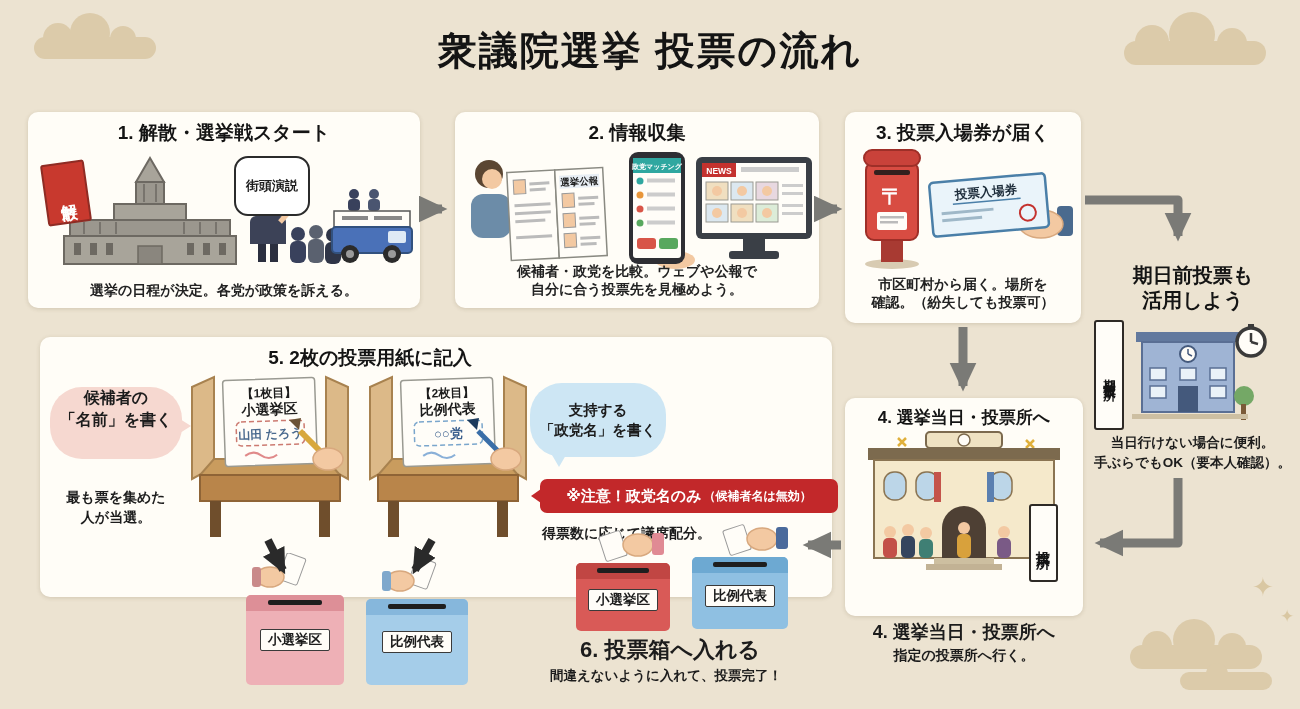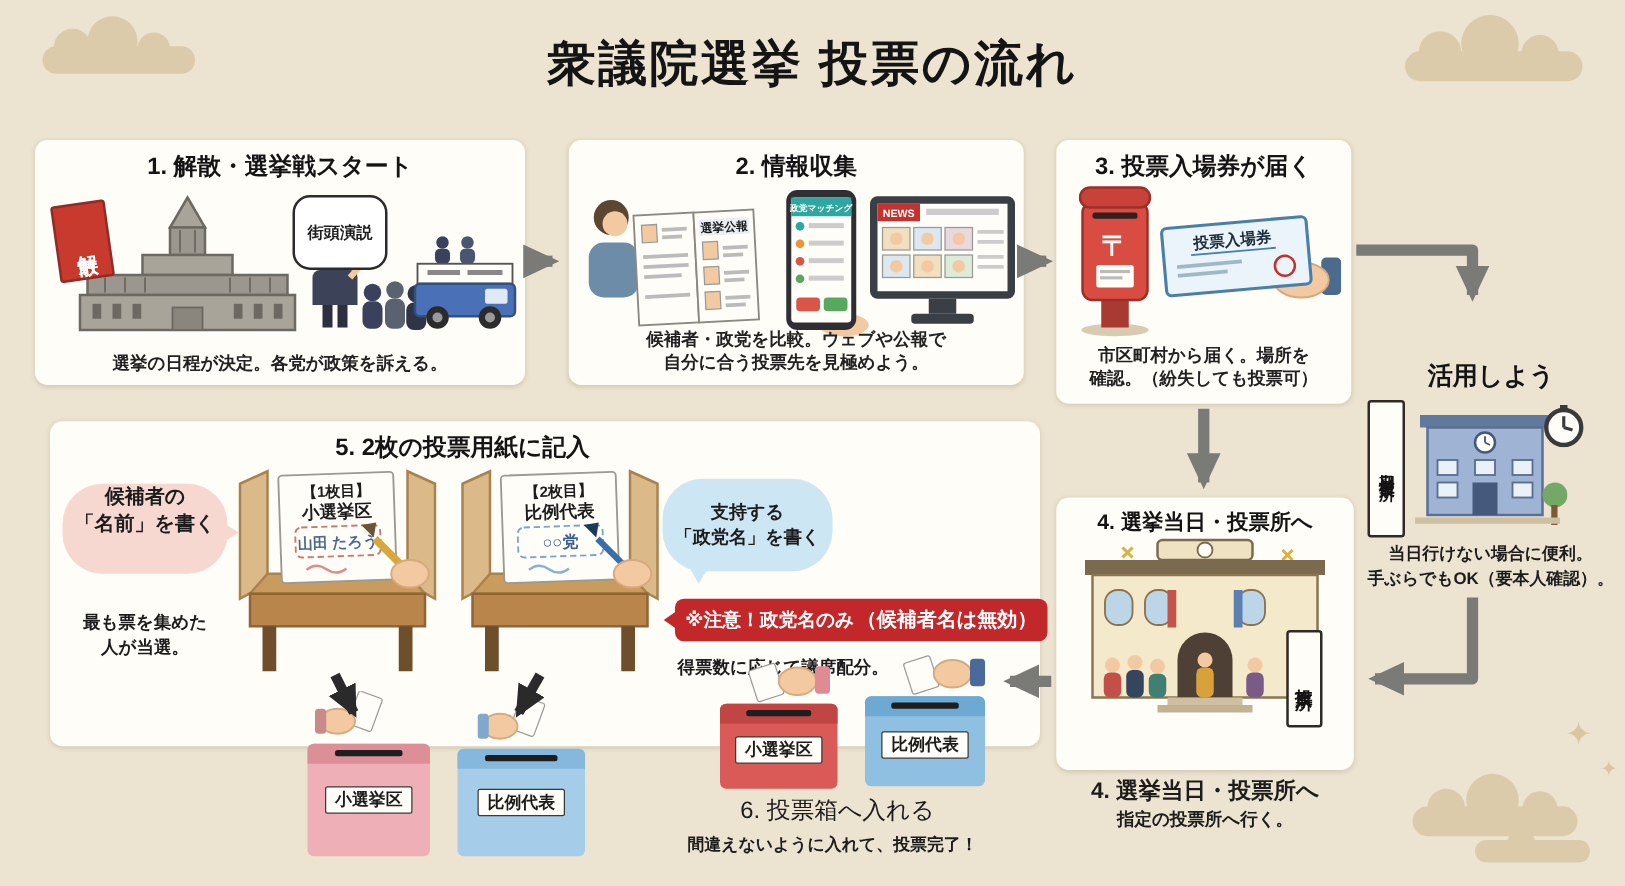--- a/index.html
+++ b/index.html
@@ -43,21 +43,21 @@
   .bubble-blue{position:absolute;left:490px;top:46px;width:136px;height:74px;background:#cde6f4;
     border-radius:32px;display:flex;flex-direction:column;align-items:center;justify-content:center;
     font-size:14.5px;font-weight:700;line-height:1.4;}
   .bubble-blue::after{content:"";position:absolute;left:22px;bottom:-10px;border-left:7px solid transparent;
     border-right:7px solid transparent;border-top:12px solid #cde6f4;}
   .note{position:absolute;left:500px;top:142px;width:298px;height:34px;background:#c2282a;
     border-radius:7px;color:#fff;display:flex;align-items:center;justify-content:center;white-space:nowrap;}
   .note::before{content:"";position:absolute;left:-9px;top:10px;border-top:7px solid transparent;
     border-bottom:7px solid transparent;border-right:10px solid #c2282a;}
   .note .main{font-size:15px;font-weight:800;}
-  .note .sub{font-size:16px;font-weight:700;margin-left:2px;}
+  .note .sub{font-size:12px;font-weight:700;margin-left:2px;}
   .seats{position:absolute;left:502px;top:188px;width:230px;font-size:14px;font-weight:700;}
   .wincap{position:absolute;left:6px;top:150px;width:140px;text-align:center;font-size:14px;font-weight:600;line-height:1.45;}
 
   
   .bbox{position:absolute;border-radius:5px;}
   .bbox .lid{position:absolute;top:0;left:0;right:0;height:16px;border-radius:5px 5px 0 0;}
   .bbox .slot{position:absolute;top:5px;left:22%;width:56%;height:5px;background:#1e1e1e;border-radius:2px;}
   .bbox .lbl{position:absolute;left:50%;transform:translateX(-50%);background:#fffdf8;
     border:1.5px solid #3a3a3a;border-radius:2px;padding:1px 7px;font-size:13.5px;font-weight:700;white-space:nowrap;}
   #box-pink{left:206px;top:258px;width:98px;height:90px;background:#eeb0b6;}
@@ -316,20 +316,21 @@
         <rect x="16" y="46" width="52" height="3" fill="#9fb8c8"></rect>
         <rect x="16" y="53" width="40" height="3" fill="#9fb8c8"></rect>
         <circle cx="102" cy="54" r="8" fill="none" stroke="#c4322e" stroke-width="2"></circle>
       </g>
     </svg>
 
     <div class="cap" style="bottom:11px;">確認。（紛失しても投票可）</div>
     <div class="cap" style="bottom:29px;">市区町村から届く。場所を</div>
   </section>
 
+  <div class="early-title" style="top:262px;">期日前投票も</div>
   <div class="early-title" style="top:287px;">活用しよう</div>
 
   <div class="vsign" style="left:1094px;top:320px;width:26px;height:106px;font-size:12.5px;">
     <span class="vtext">期日前投票所</span>
   </div>
 
   <svg class="abs" style="left:1126px;top:318px;position:absolute;" width="128" height="110" viewBox="0 0 128 110">
     <rect x="10" y="14" width="104" height="10" fill="#62799e"></rect>
     <rect x="16" y="24" width="92" height="70" fill="#9fb4d4" stroke="#5a6f94" stroke-width="2"></rect>
     <circle cx="62" cy="36" r="8" fill="#fffdf8" stroke="#44597c" stroke-width="2"></circle>
@@ -507,21 +508,21 @@
         </div>
       <div class="lbl">小選挙区</div>
     </div>
     <div class="bbox" id="box-blue6">
       <div class="lid">
           <div class="slot"></div>
         </div>
       <div class="lbl">比例代表</div>
     </div>
 
-    <div class="abs" style="left:470px;top:298px;width:320px;text-align:center;font-size:19px;font-weight:400;">6. 投票箱へ入れる</div>
+    <div class="abs" style="left:470px;top:298px;width:320px;text-align:center;font-size:22px;font-weight:700;">6. 投票箱へ入れる</div>
     <div class="abs" style="left:448px;top:330px;width:356px;text-align:center;font-size:13.5px;font-weight:600;">間違えないように入れて、投票完了！</div>
   </section>
 
   <svg class="arrows" width="1300" height="709">
     <defs>
       <marker id="ahg" markerWidth="3.6" markerHeight="3.6" refX="2.6" refY="1.5" orient="auto">
         <path d="M0,0 L3.2,1.5 L0,3 Z" fill="#7a7a76"></path>
       </marker>
       <marker id="ahb" markerWidth="3.6" markerHeight="3.6" refX="2.6" refY="1.5" orient="auto">
         <path d="M0,0 L3.2,1.5 L0,3 Z" fill="#2a2a2a"></path>

